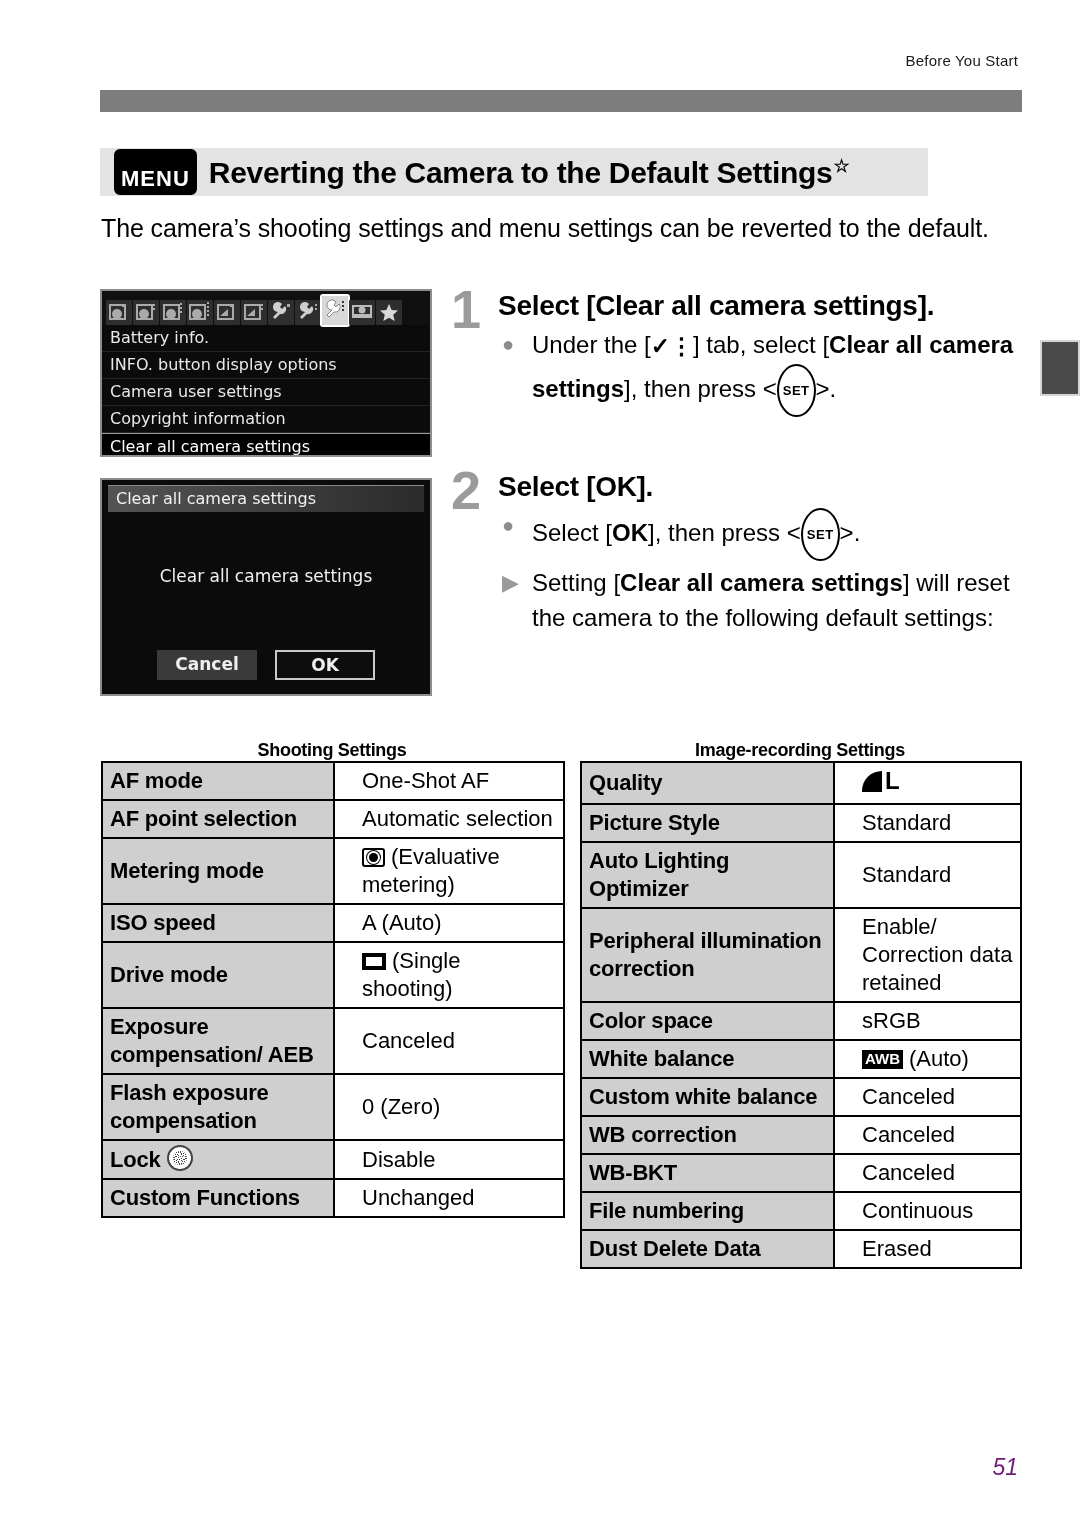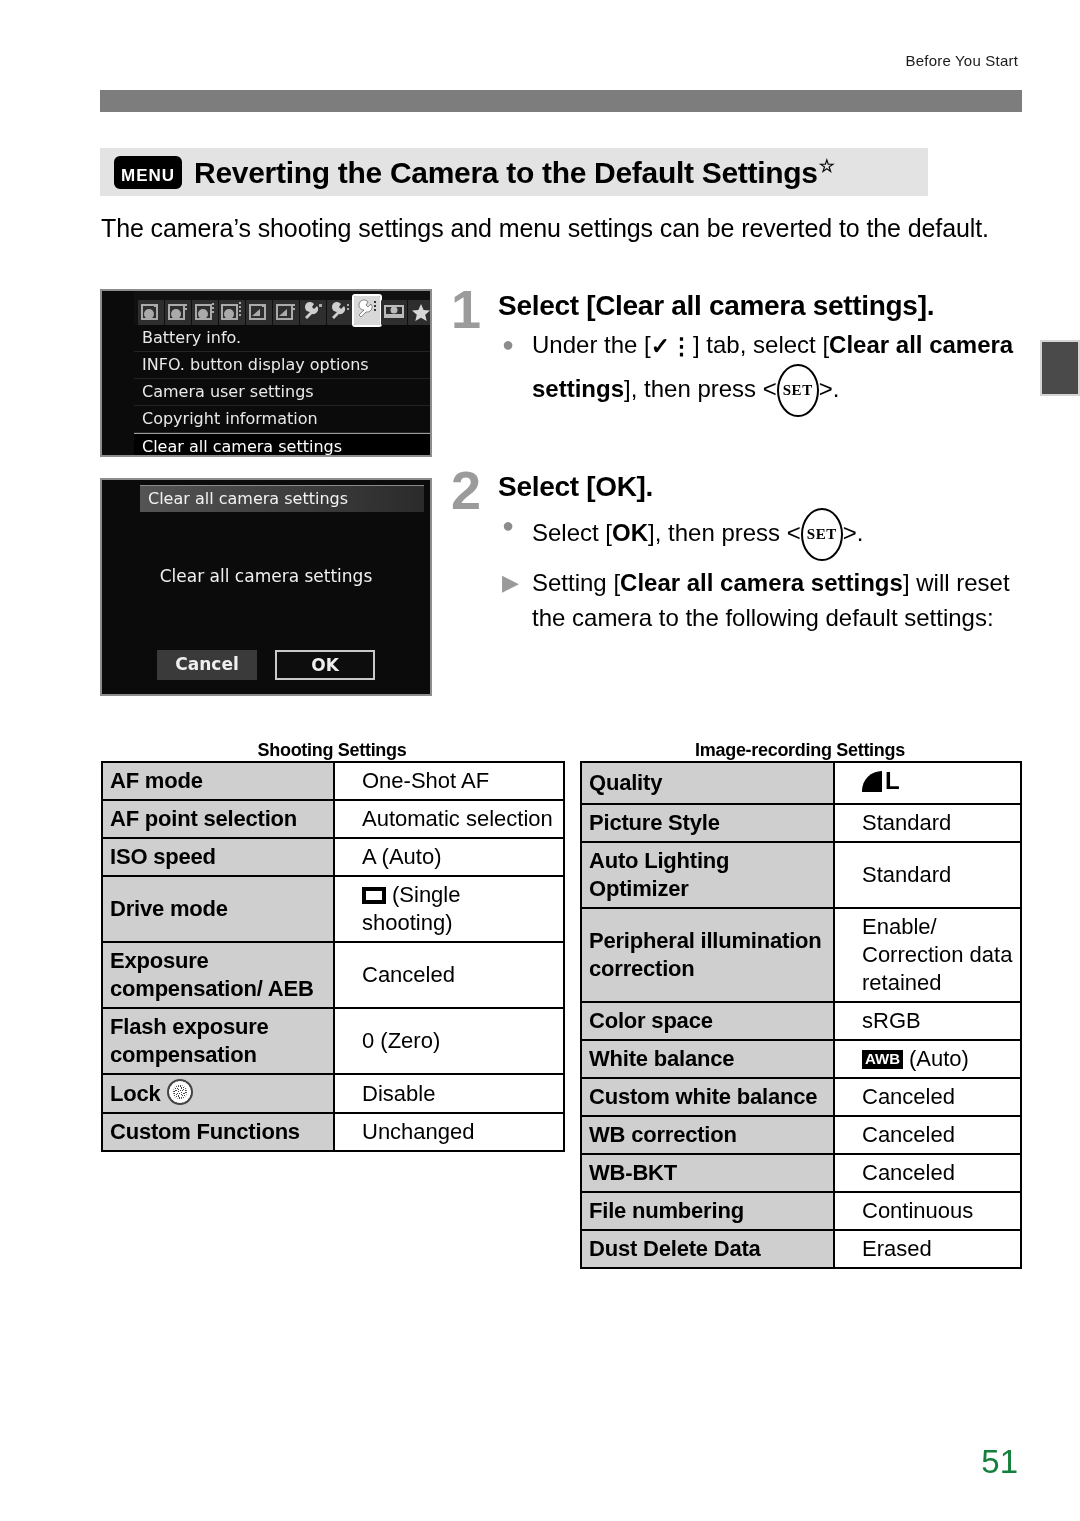--- a/index.html
+++ b/index.html
@@ -46,24 +46,24 @@
     align-items: center;
     padding-left: 14px;
     box-sizing: border-box;
   }
   .menu-badge {
     display: inline-block;
     border: 3px solid #000;
     border-radius: 6px;
     background: #000;
     color: #fff;
-    font-size: 17px;
+    font-size: 22px;
     font-weight: bold;
     letter-spacing: 1px;
-    padding: 8px 4px 2px 4px;
+    padding: 16px 4px 2px 4px;
     line-height: 1;
     margin-right: 12px;
     font-family: "Liberation Sans", sans-serif;
   }
   .section-heading .title {
     font-size: 30px;
     font-weight: bold;
     letter-spacing: -0.3px;
     white-space: nowrap;
   }
@@ -97,21 +97,20 @@
   }
 
   
   .lcd {
     position: absolute;
     background: #0b0b0b;
     border: 2px solid #8d8d8d;
     box-sizing: border-box;
     overflow: hidden;
     font-family: "DejaVu Sans", sans-serif;
-    padding-left: 32px;
   }
   .lcd-menu { left: 100px; top: 289px; width: 332px; height: 168px; }
   .lcd-dialog { left: 100px; top: 478px; width: 332px; height: 218px; }
 
   .tabbar {
     display: flex;
     align-items: flex-end;
     height: 34px;
     padding: 3px 3px 0 4px;
     box-sizing: border-box;
@@ -236,26 +235,26 @@
     line-height: 35px;
   }
   .bullet-mark.tri { color: #9a9a9a; font-size: 22px; }
   .bullet-text { flex: 1; }
   .bullet-text b { font-weight: bold; }
   .set-key {
     display: inline-block;
     border: 2px solid #000;
     border-radius: 50%;
     padding: 16px 4px;
-    font-size: 15px;
+    font-size: 13px;
     font-weight: bold;
     letter-spacing: 0.5px;
     line-height: 17px;
     vertical-align: 2px;
-    font-family: Liberation Serif, serif;
+    font-family: Liberation Sans, sans-serif;
   }
   .wrench-tag {
     display: inline-block;
     font-weight: bold;
     font-size: 23px;
     vertical-align: -1px;
   }
 
   
   .tbl-wrap { position: absolute; }
@@ -355,22 +354,23 @@
     vertical-align: 2px;
     margin-right: 6px;
     font-family: "Liberation Sans", sans-serif;
   }
 
   
   .page-no {
     position: absolute;
     right: 62px;
     bottom: 40px;
-    font-size: 33px;
-    color: #15803d;
+    font-size: 23px;
+    color: #701a75;
+    font-style: italic;
   }
 </style>
 </head>
 <body>
 
 <div class="running-head">Before You Start</div>
 <div class="head-band"></div>
 
 <div class="thumb-tab"></div>
 
@@ -528,20 +528,24 @@
     <tbody>
       <tr>
         <td class="k">AF mode</td>
         <td class="v">One-Shot AF</td>
       </tr>
       <tr>
         <td class="k">AF point selection</td>
         <td class="v">Automatic selection</td>
       </tr>
       <tr>
+        <td class="k">Metering mode</td>
+        <td class="v"><span class="ic-meter"></span><span>(Evaluative metering)</span></td>
+      </tr>
+      <tr>
         <td class="k">ISO speed</td>
         <td class="v">A (Auto)</td>
       </tr>
       <tr>
         <td class="k">Drive mode</td>
         <td class="v"><span class="ic-single"></span><span>(Single shooting)</span></td>
       </tr>
       <tr>
         <td class="k">Exposure compensation/ AEB</td>
         <td class="v">Canceled</td>

